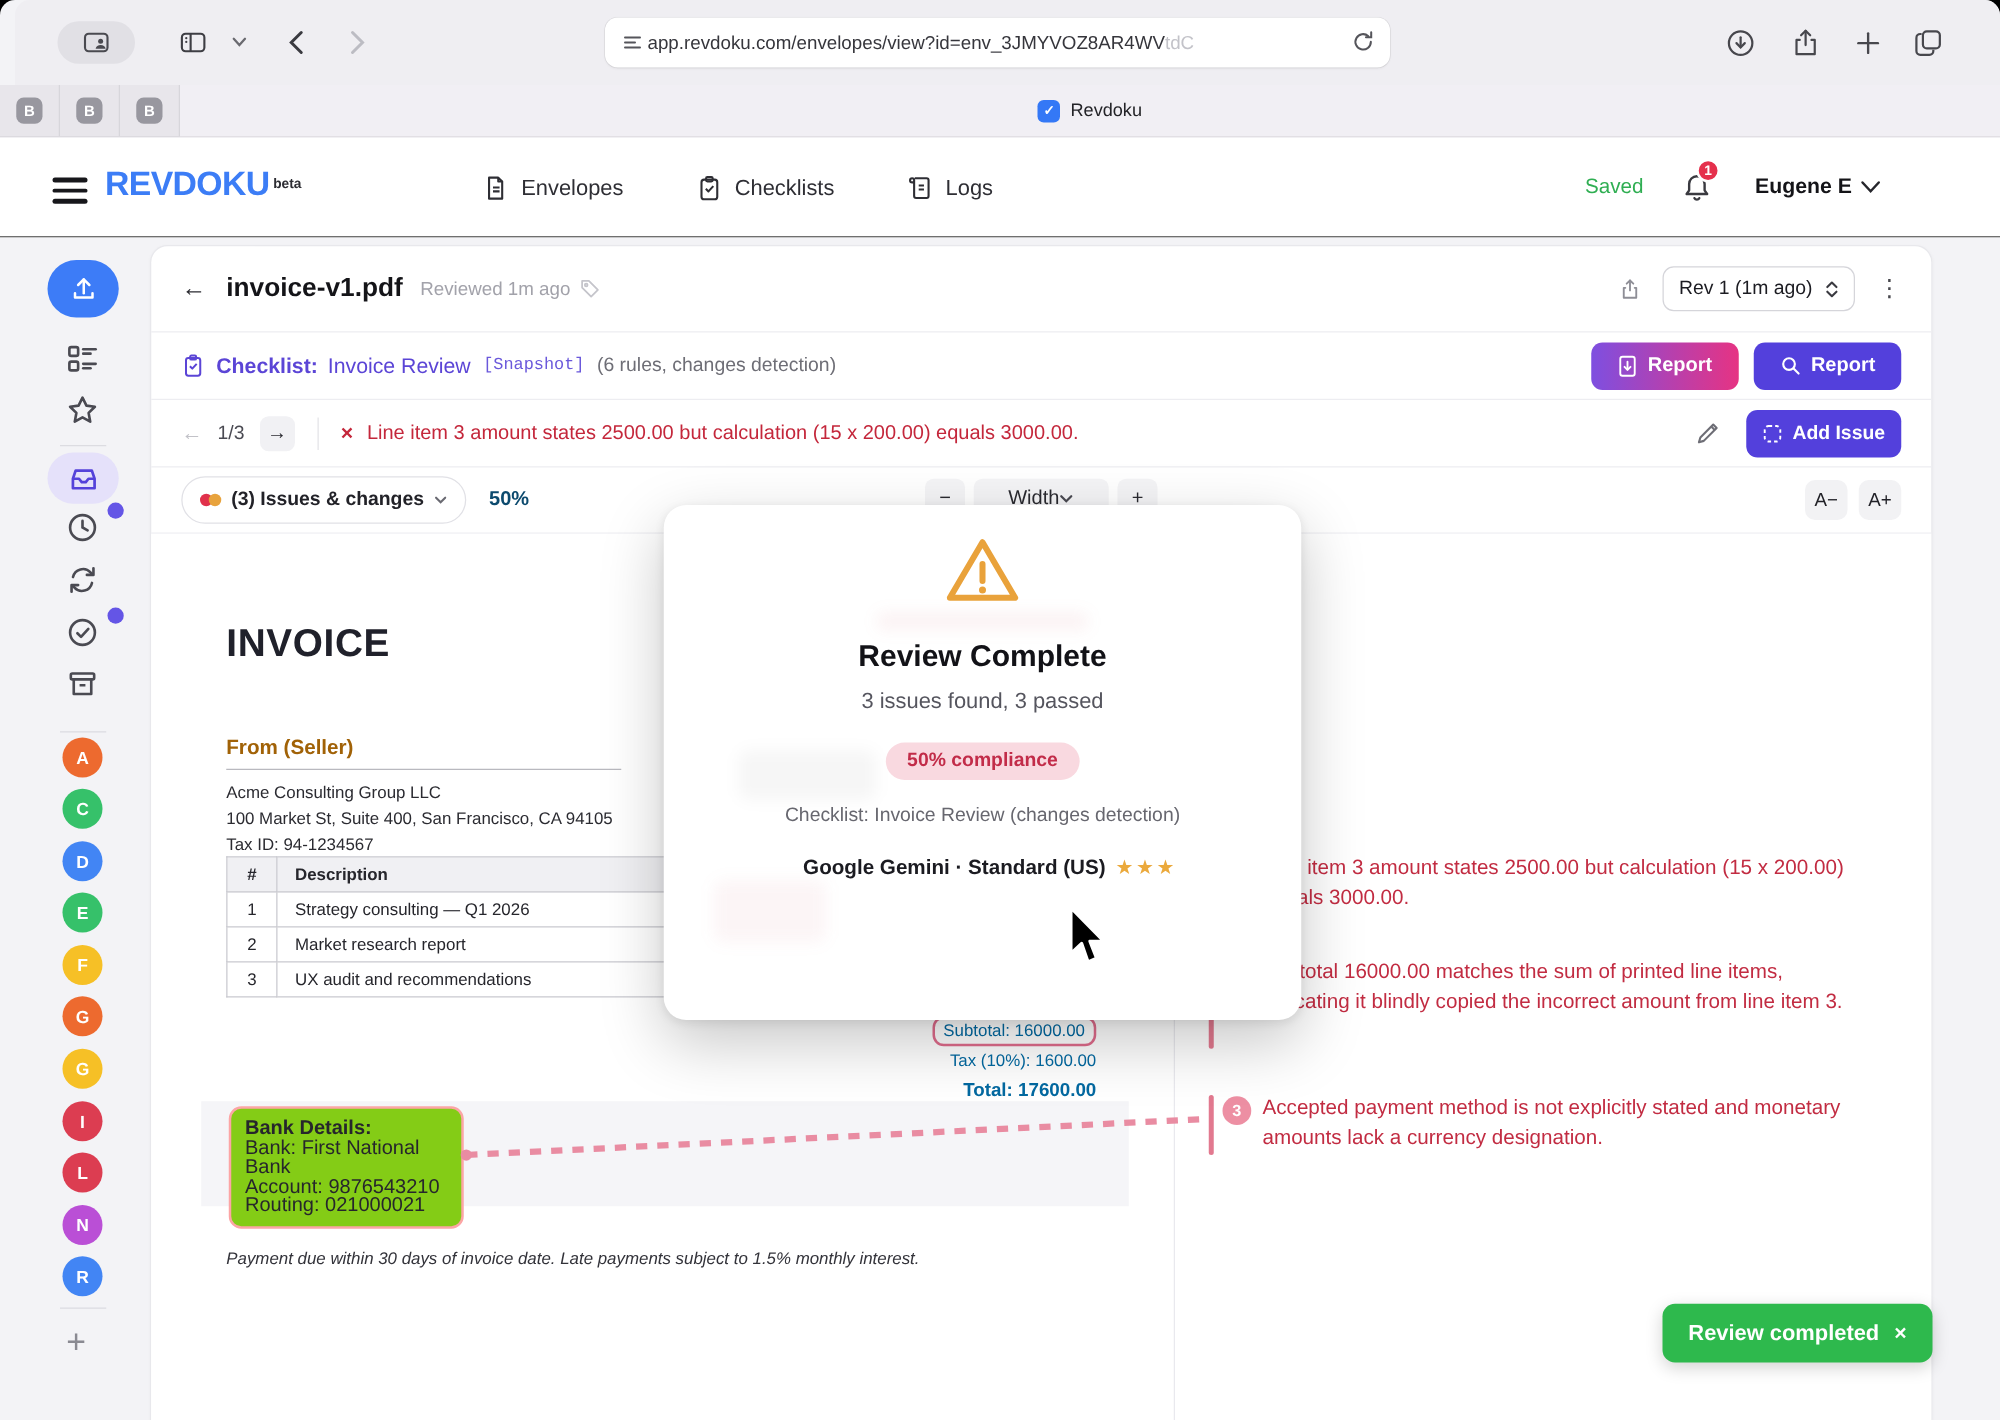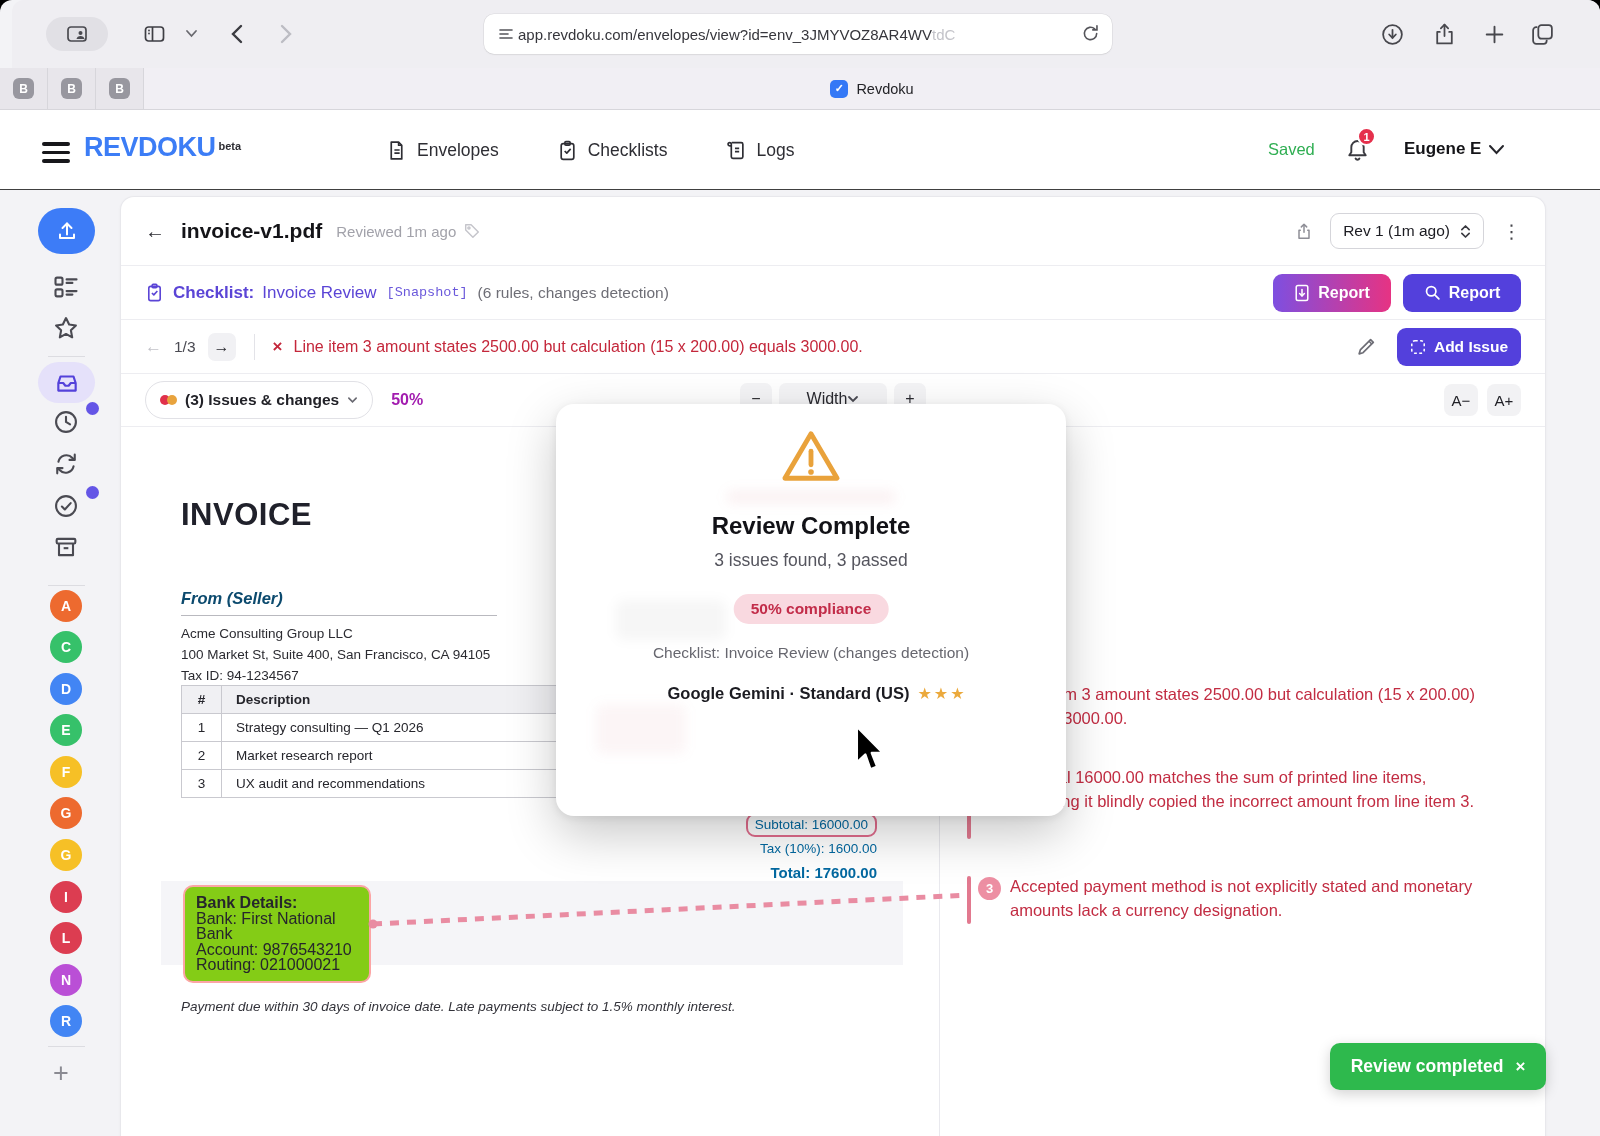--- a/index.html
+++ b/index.html
@@ -60,54 +60,54 @@
   .issuerow { height:54px; border-top:1px solid #ededf1; }
   .navarrow { font-size:17px; color:#c2c2c8; }
   .stepbox { width:28px; height:28px; border-radius:7px; background:#f1f1f4; display:flex; align-items:center; justify-content:center;
              font-size:16px; color:#2a2a30; }
   .vsep { width:1px; height:26px; background:#e3e3e8; }
   .errred { color:#c4273b; }
   .btn-add { width:124px; height:38px; background:#5340dc; font-size:15.5px; }
   .toolrow { height:54px; border-top:1px solid #ededf1; border-bottom:1px solid #ededf1; position:relative; }
   .pill-issues { display:flex; align-items:center; gap:8px; border:1px solid #e1e1e6; border-radius:19px; height:38px; padding:0 14px; }
   .dot { width:10px; height:10px; border-radius:50%; }
-  .pct { color:#a21caf; font-weight:bold; font-size:16px; margin-left:18px; }
+  .pct { color:#0c4a6e; font-weight:bold; font-size:16px; margin-left:18px; }
   .zbtn { height:31px; background:#f4f4f6; border-radius:7px; display:flex; align-items:center; justify-content:center;
           font-size:16px; color:#2a2a30; }
   .zoomgrp { position:absolute; left:50%; transform:translateX(-50%); top:9px; display:flex; gap:7px; align-items:center; }
   .fbtn { width:34px; height:32px; background:#f2f2f4; border-radius:8px; display:flex; align-items:center; justify-content:center;
           font-size:15px; color:#222228; }
 
   
   .viewer { position:relative; flex:1; overflow:hidden; background:#fff; }
   .vdivider { position:absolute; left:818px; top:0; bottom:0; width:1px; background:#e9e9ee; }
   .inv-title { position:absolute; left:60px; top:70px; font-size:31px; font-weight:800; color:#20212b; letter-spacing:.5px; }
-  .from-label { position:absolute; left:60px; top:162px; width:316px; font-size:16.5px; font-weight:bold; color:#0c4a6e;
-                padding-bottom:7px; border-bottom:1px solid #b9b9bf;font-style:italic; }
+  .from-label { position:absolute; left:60px; top:162px; width:316px; font-size:16.5px; font-weight:bold; color:#a16207;
+                padding-bottom:7px; border-bottom:1px solid #b9b9bf; }
   .addr { position:absolute; left:60px; top:196px; font-size:13.5px; line-height:21px; color:#2b2b31; }
   .invtable { position:absolute; left:60px; top:258px; width:696px; border-collapse:collapse; font-size:13.5px; color:#26262c; }
   .invtable th, .invtable td { border:1px solid #c9c9cf; height:28px; padding:0 14px; text-align:left; }
   .invtable th { background:#f0f0f3; font-weight:bold; }
   .invtable .num { width:40px; text-align:center; padding:0; }
   .totals { position:absolute; left:460px; top:386px; width:296px; text-align:right; font-size:13.5px; color:#0369a1; line-height:24px; }
   .subhl { display:inline-block; border:2px solid #e06c8c; border-radius:9px; padding:0 7px; line-height:20px; }
   .totline { font-weight:bold; font-size:15px; }
   .grayband { position:absolute; left:40px; top:454px; width:742px; height:84px; background:#f5f5f8; }
   .bankbox { position:absolute; left:62px; top:458px; width:188px; border:2px solid #fca5a5; border-radius:10px; background:#84cc16;
              padding:8px 11px; font-size:16px; line-height:15.5px; color:#26262c; }
   .invfooter { position:absolute; left:60px; top:572px; font-style:italic; font-size:13.5px; color:#33333a; }
 
   
   .annbar { position:absolute; left:846px; width:4px; border-radius:2px; background:#e2798f; }
   .annbadge { position:absolute; left:857px; width:23px; height:23px; border-radius:50%; background:#ed8fa3; color:#fff;
               font-size:13px; font-weight:bold; display:flex; align-items:center; justify-content:center; }
   .anntext { position:absolute; left:889px; width:470px; font-size:16.5px; line-height:24px; font-weight:500; color:#c22c42; }
 
   
-  .modal { position:absolute; left:556px; top:404px; width:510px; height:412px; background:#fff; border-radius:18px;
+  .modal { position:absolute; left:531px; top:404px; width:510px; height:412px; background:#fff; border-radius:18px;
            box-shadow:0 18px 50px rgba(0,0,0,.22), 0 2px 8px rgba(0,0,0,.08); z-index:50; }
   .ghost { position:absolute; filter:blur(6px); border-radius:8px; }
   .m-title { position:absolute; top:108px; left:0; right:0; text-align:center; font-size:24px; font-weight:800; color:#121217; }
   .m-sub { position:absolute; top:146px; left:0; right:0; text-align:center; font-size:17.5px; color:#55555e; }
   .m-pill { position:absolute; top:190px; left:50%; transform:translateX(-50%); height:30px; padding:0 17px; border-radius:15px;
             background:#f9d9e0; color:#c22c49; font-size:15.5px; font-weight:bold; display:flex; align-items:center; }
   .m-chk { position:absolute; top:240px; left:0; right:0; text-align:center; font-size:15.5px; color:#67676f; }
   .m-engine { position:absolute; top:280px; left:0; right:0; text-align:center; font-size:16.5px; font-weight:600; color:#1b1b21;margin-left:12px; }
   .m-stars { color:#eba93c; font-size:16px; letter-spacing:2px; margin-left:8px; font-weight:normal; }
   .m-cta { position:absolute; left:32px; right:32px; top:330px; height:46px; border-radius:9px; background:#5340dc; color:#fff;

